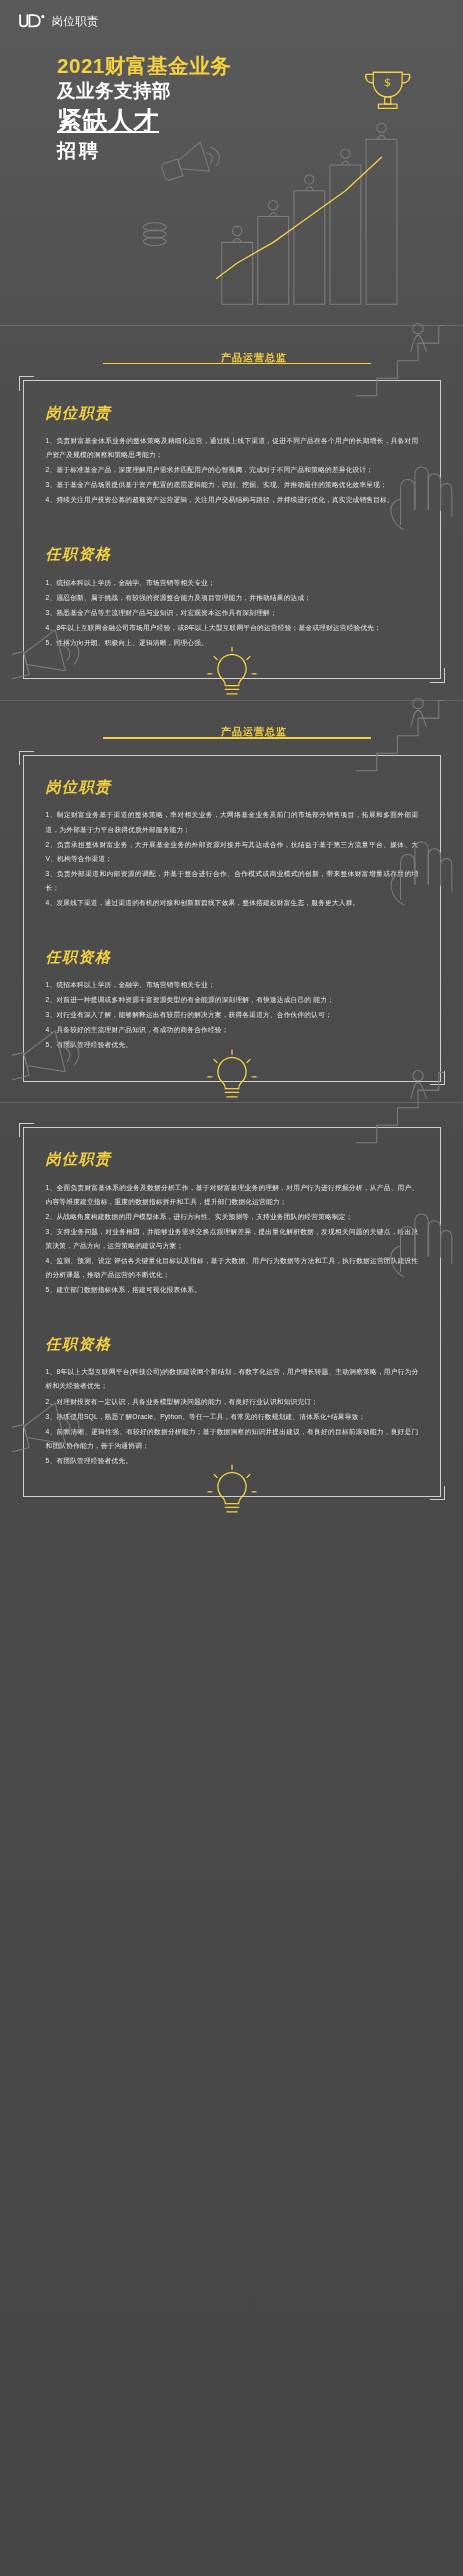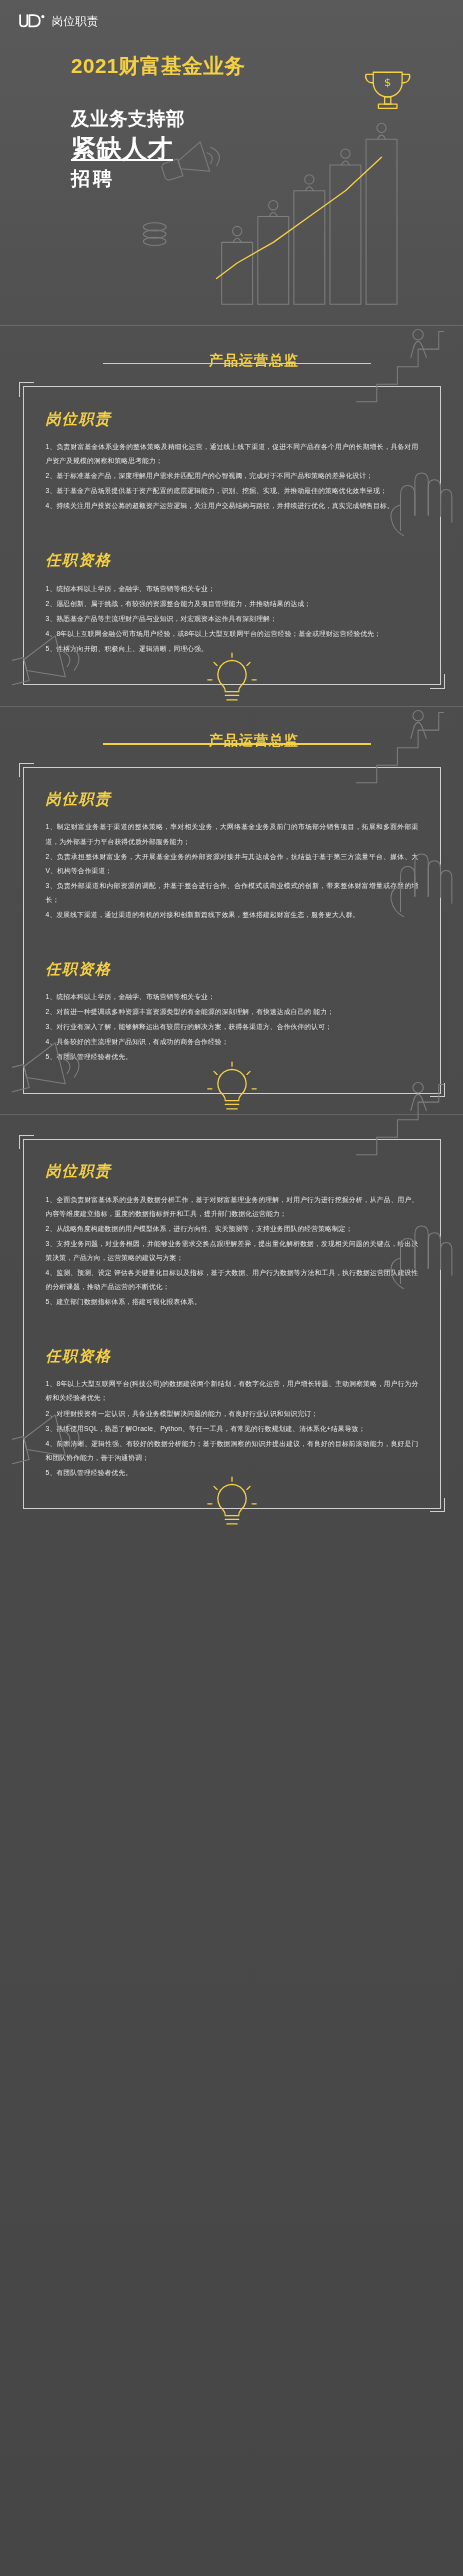--- a/index.html
+++ b/index.html
@@ -45,38 +45,37 @@
   }
 
   
   .hero {
     position: relative;
     height: 289px;
     padding: 15.5px 0 0 0;
   }
   .hero-title {
     position: absolute;
-    left: 71px;
+    left: 57px;
     top: 15.5px;
     z-index: 4;
   }
   .hero-title .l1 {
     font-size: 20.6px;
     font-weight: bold;
     color: #f5d142;
     line-height: 1.34;
     letter-spacing: 0.5px;
   }
   .hero-title .l2 {
     font-size: 18.5px;
     font-weight: bold;
     color: #ffffff;
     line-height: 1.35;
     letter-spacing: 0.5px;
-    margin-top: 28px;
   }
   .hero-title .l3 {
     font-size: 25px;
     font-weight: bold;
     color: #ffffff;
     line-height: 1.35;
     letter-spacing: 0.5px;
     text-decoration: underline;
   }
   .hero-title .l4 {
@@ -112,21 +111,21 @@
   .sec-head .bar {
     position: absolute;
     left: 103px;
     top: 13.4px;
     width: 268px;
     height: 1.5px;
     background: #f5d142;
   }
   .sec-title {
     text-align: center;
-    font-size: 14px;
+    font-size: 10px;
     font-weight: bold;
     color: #f5d142;
     letter-spacing: 1px;
     line-height: 1.5;
     position: relative;
     z-index: 3;
     margin-left: 44px;
   }
   .sec-sub {
     text-align: center;

